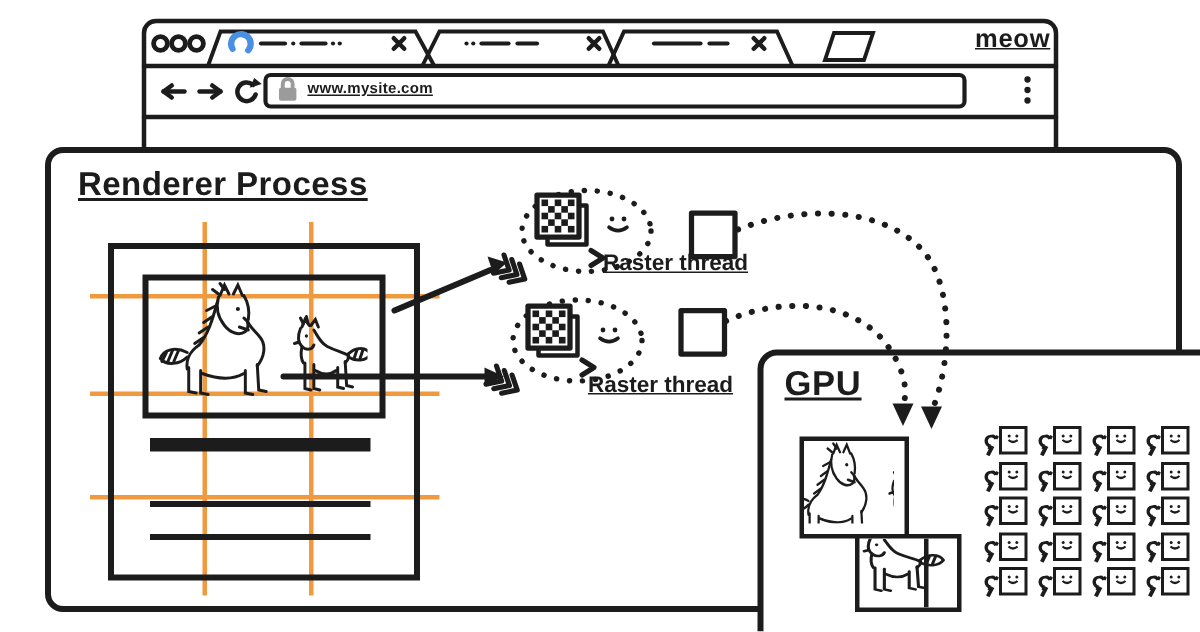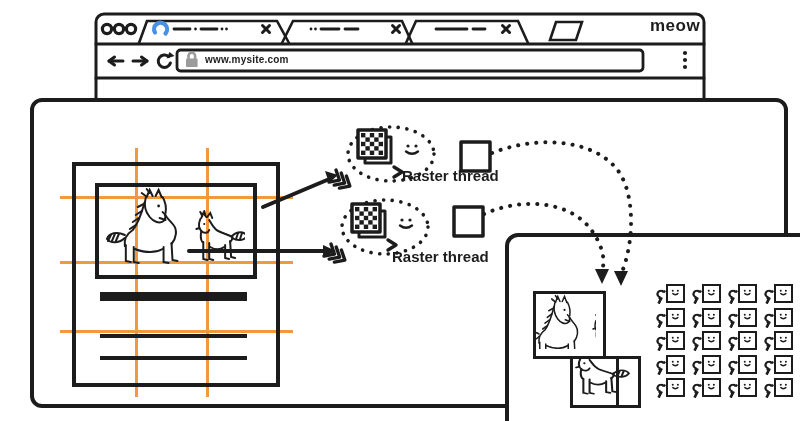--- a/index.html
+++ b/index.html
@@ -3,21 +3,21 @@
 <meta charset="utf-8">
 <style>
   :root{
     --ink:#1c1c1c; --orange:#f0993e; --blue:#4a90e2; --gray:#9b9b9b; --bg:#ffffff;
   }
   html,body{margin:0;padding:0;background:#fff;}
   #canvas{position:relative;width:800px;height:421px;background:var(--bg);overflow:hidden;
           font-family:"Liberation Sans", sans-serif;color:var(--ink);}
   .abs{position:absolute;}
   svg{display:block;}
-  .label{font-weight:bold;color:var(--ink);white-space:nowrap;}
+  .label{font-weight:bold;color:var(--ink);white-space:nowrap;text-decoration:underline;}
 
   
   #browser-svg{left:94px;top:12px;z-index:5;}
   #url-text{left:205px;top:54px;font-size:10px;letter-spacing:.2px;z-index:6;}
   #meow{left:650px;top:16px;font-size:17px;letter-spacing:.5px;z-index:6;}
 
   
   #renderer-box{left:30px;top:98px;width:750px;height:302px;border:4px solid var(--ink);
                 border-radius:12px;background:#fff;z-index:10;}
   #renderer-title{left:52px;top:110px;font-size:22px;letter-spacing:.3px;z-index:12;}
@@ -133,20 +133,21 @@
       <circle cx="591" cy="41" r="2.1"></circle>
         <circle cx="591" cy="48" r="2.1"></circle>
         <circle cx="591" cy="55" r="2.1"></circle>
     </g>
   </svg>
 
   <span id="url-text" class="abs label">www.mysite.com</span>
   <span id="meow" class="abs label">meow</span>
 
   <div id="renderer-box" class="abs"></div>
+  <span id="renderer-title" class="abs label">Renderer Process</span>
 
   <div class="abs grid-line" style="left:135px;top:148px;width:3px;height:249px;"></div>
   <div class="abs grid-line" style="left:206px;top:148px;width:3px;height:249px;"></div>
   <div class="abs grid-line" style="left:60px;top:196px;width:233px;height:3px;"></div>
   <div class="abs grid-line" style="left:60px;top:261px;width:233px;height:3px;"></div>
   <div class="abs grid-line" style="left:60px;top:330px;width:233px;height:3px;"></div>
 
   <div id="page-rect" class="abs"></div>
   <div id="image-frame" class="abs">
     <svg width="146" height="80" viewBox="0 0 147 80" preserveAspectRatio="none">
@@ -154,20 +155,21 @@
     </svg>
   </div>
   <div class="abs text-bar" style="left:100px;top:292px;width:147px;height:9px;"></div>
   <div class="abs text-bar" style="left:100px;top:334px;width:147px;height:3.5px;"></div>
   <div class="abs text-bar" style="left:100px;top:356px;width:147px;height:3.5px;"></div>
 
   <span id="rt1" class="abs label">Raster thread</span>
   <span id="rt2" class="abs label">Raster thread</span>
 
   <div id="gpu-box" class="abs"></div>
+  <span id="gpu-title" class="abs label">GPU</span>
 
   <div id="gpu-tile1" class="abs">
     <svg width="60" height="55" viewBox="22 0 80 66" preserveAspectRatio="none">
         <use href="#horses"></use>
       </svg>
   </div>
   <div id="gpu-tile2" class="abs">
     <svg width="58" height="39" viewBox="95 32 56 46" preserveAspectRatio="none">
         <use href="#horses"></use>
       </svg>

